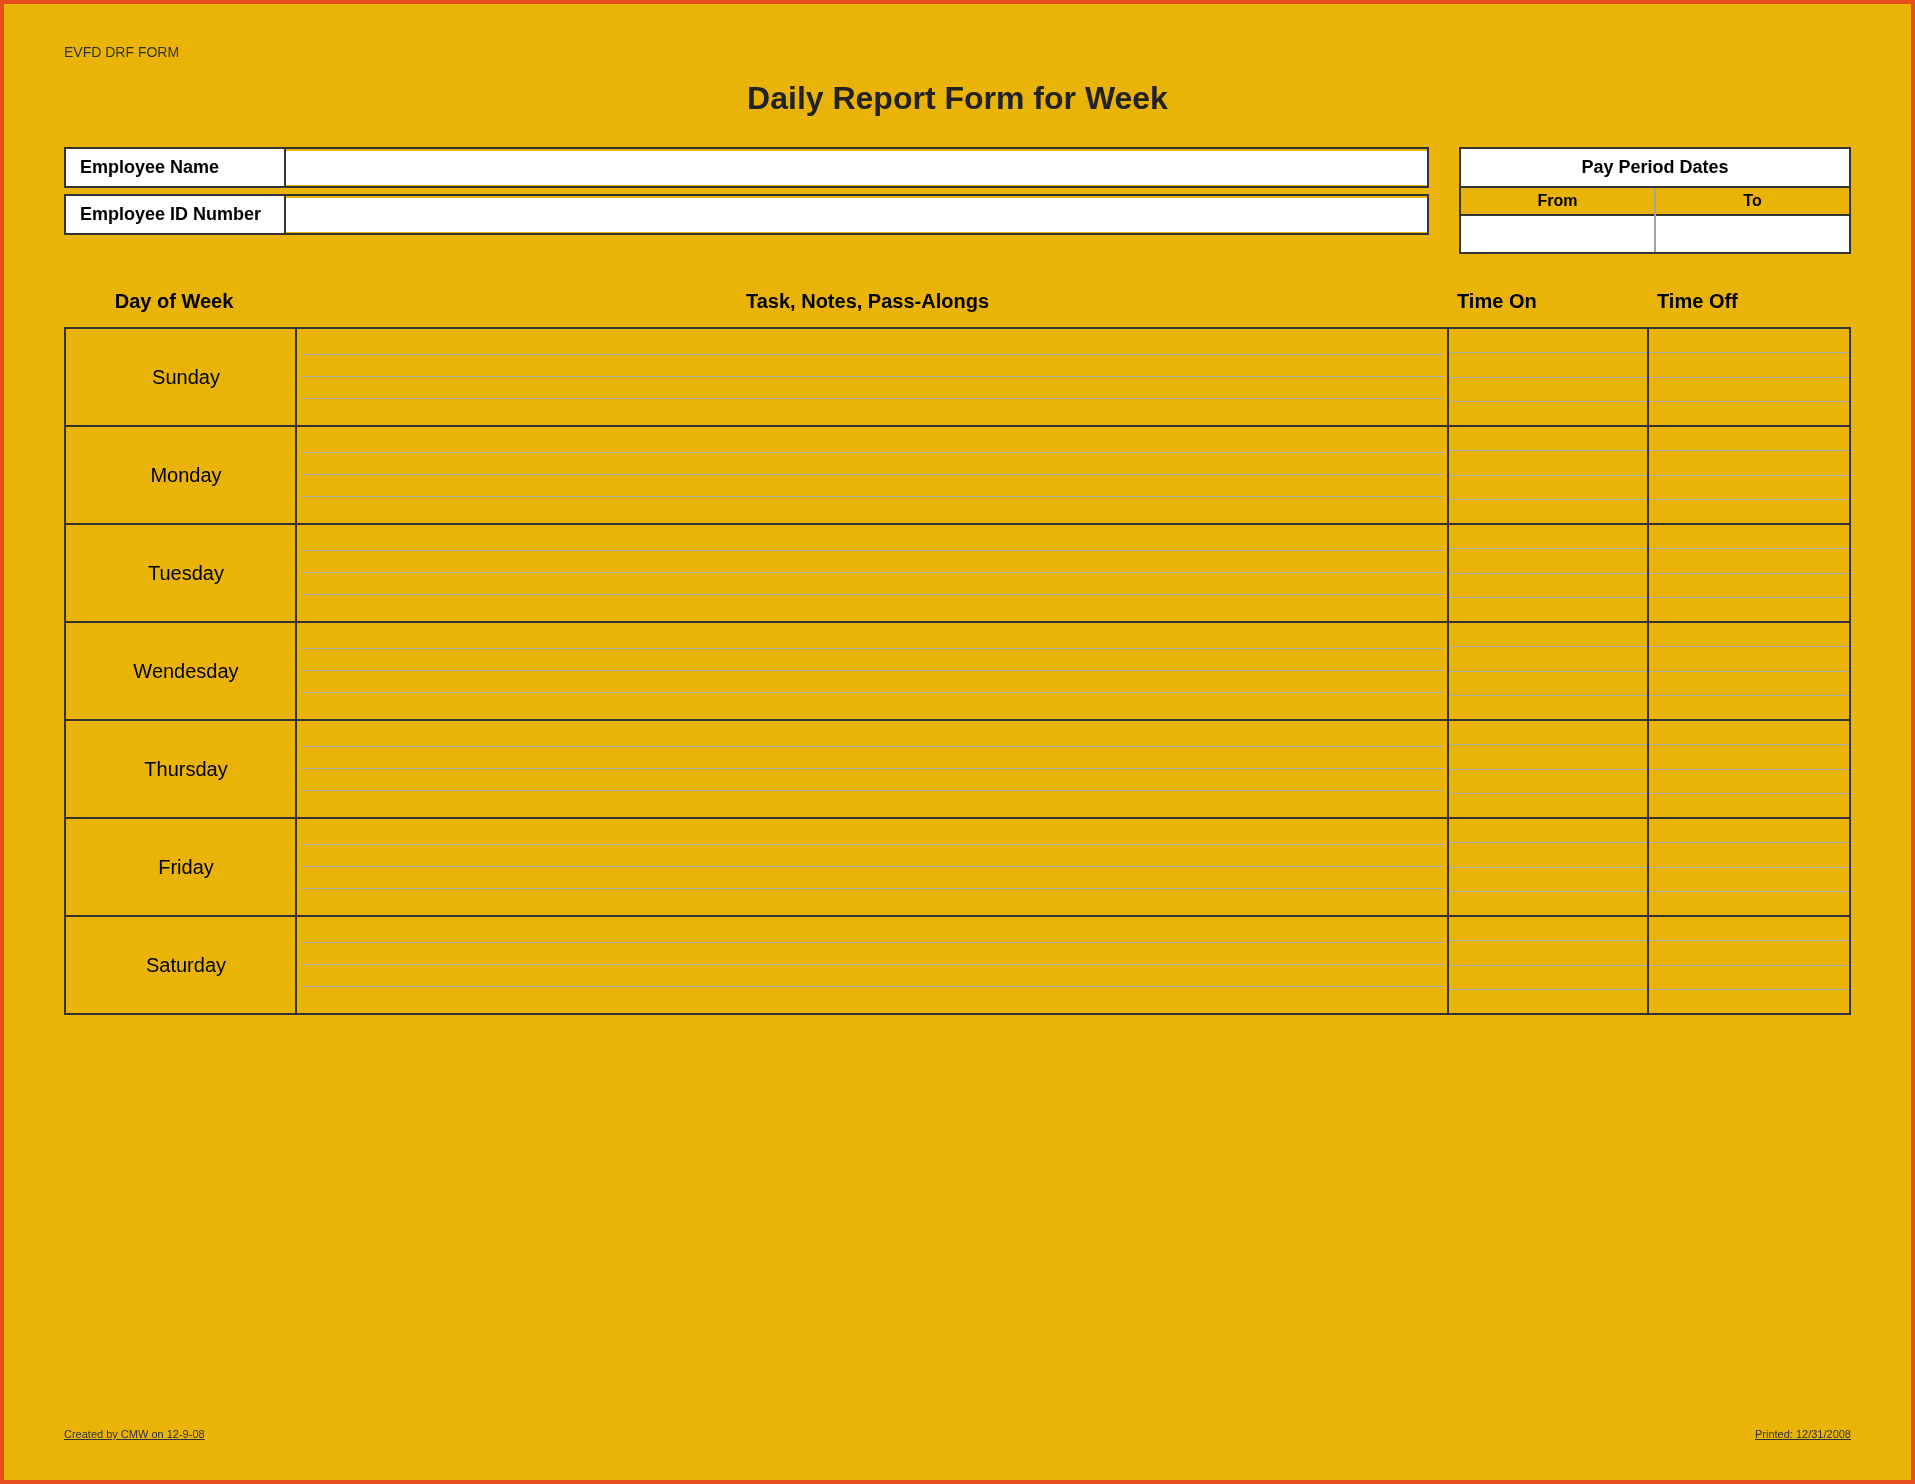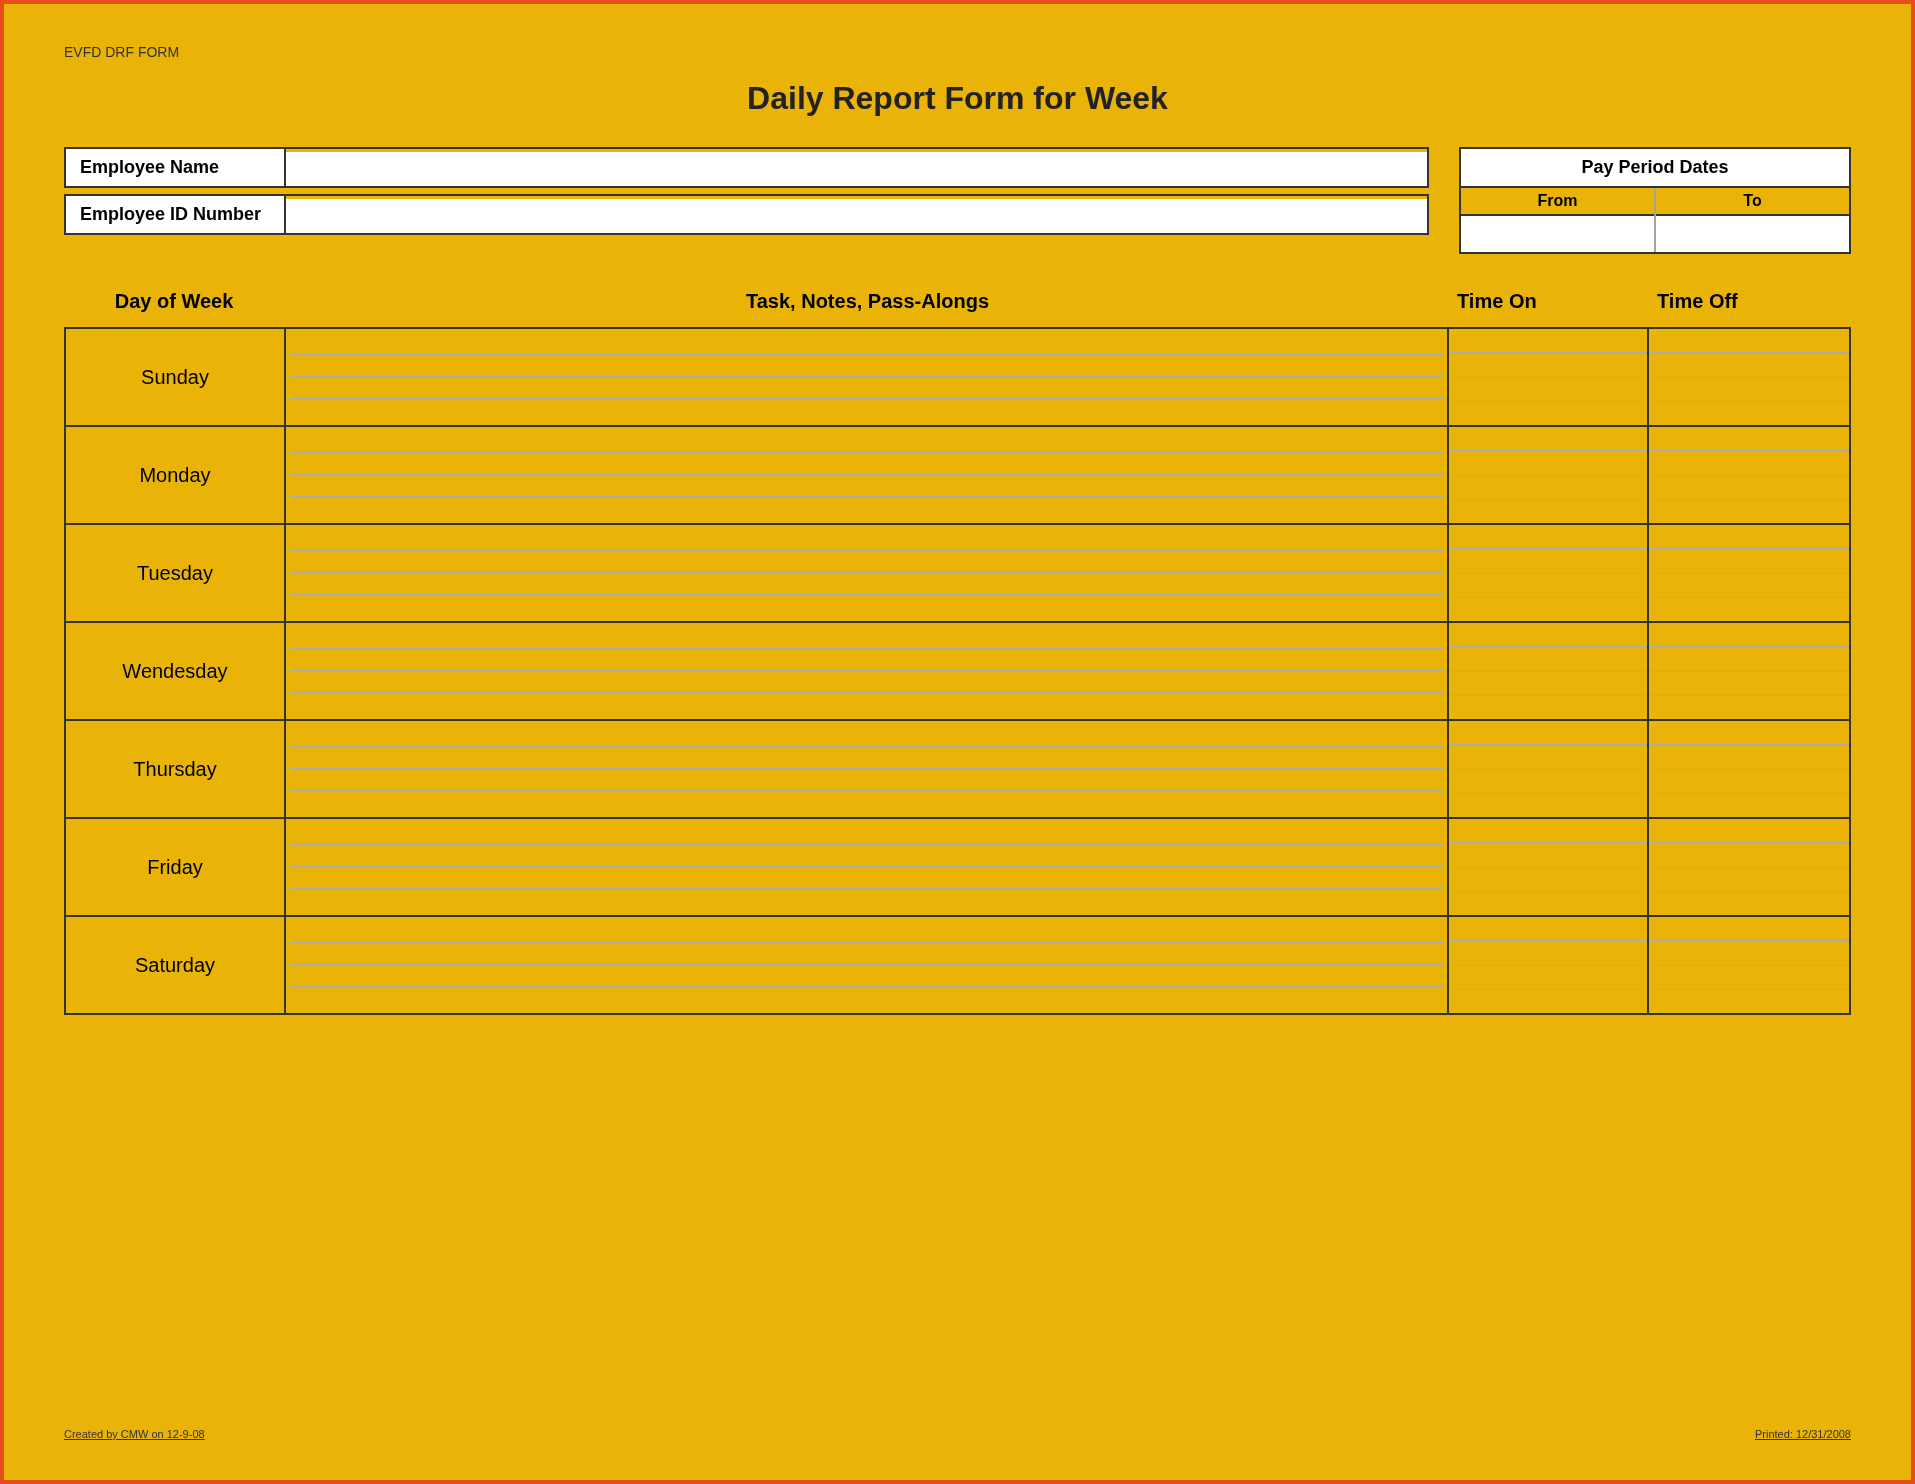--- a/index.html
+++ b/index.html
@@ -47,21 +47,21 @@
       margin-bottom: 6px;
     }
 
     .employee-fields {
       flex: 1;
       margin-right: 30px;
     }
 
     .field-row {
       display: flex;
-      align-items: flex-end;
+      align-items: center;
       margin-bottom: 6px;
       border: 2px solid #333;
     }
 
     .field-label {
       background: #fff;
       padding: 8px 14px;
       font-size: 18px;
       font-weight: bold;
       white-space: nowrap;
@@ -168,20 +168,21 @@
       width: 200px;
       text-align: left;
       font-size: 20px;
       font-weight: bold;
       padding: 6px;
     }
 
     .day-row {
       display: flex;
       border-top: 2px solid #333;
+      padding-left: 11px;
     }
 
     .day-row:first-child {
       border-top: none;
     }
 
     .day-cell {
       width: 220px;
       min-width: 220px;
       display: flex;

